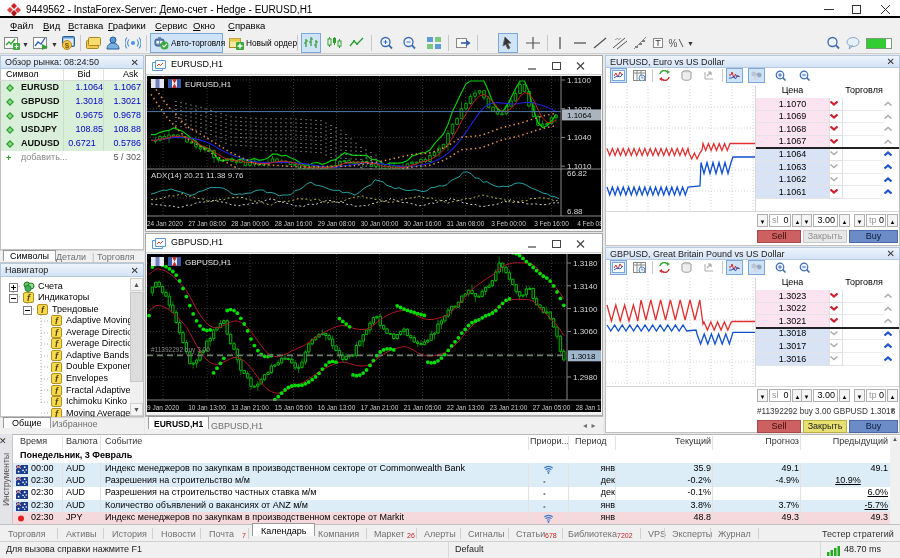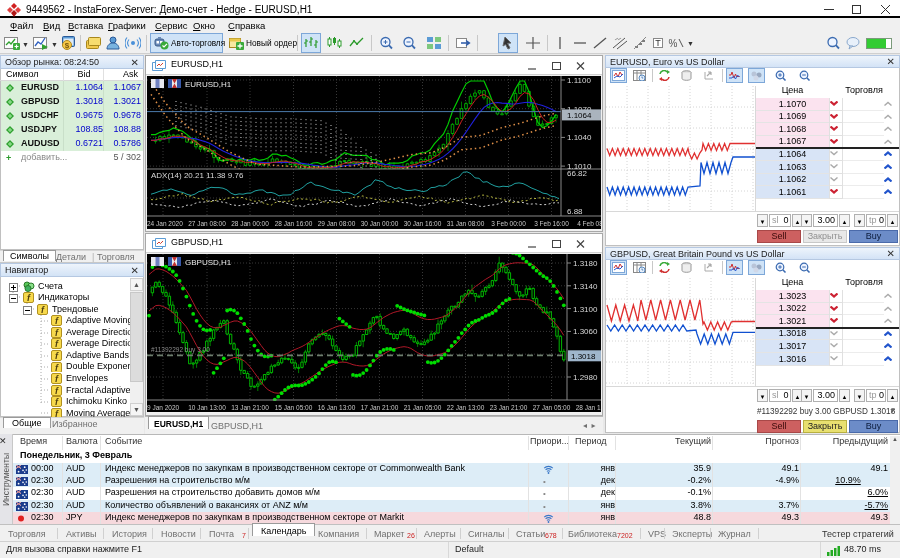--- a/index.html
+++ b/index.html
@@ -276,21 +276,21 @@
       <span class="abs" style="left:20px;top:1px;font-weight:bold;color:#111">USDJPY</span>
       <span class="abs" style="left:60px;top:1px;width:42px;text-align:right;color:#0000cc">108.85</span>
       <span class="abs" style="left:98px;top:1px;width:42px;text-align:right;color:#0000cc">108.88</span>
     </div>
     <div class="abs" style="left:1px;top:137px;width:142px;height:14px;background:#d9efd9">
       <span class="abs" style="left:5px;top:1px"><svg class="icon" width="8" height="8">
           <path d="M4 0L8 4L4 8L0 4Z" fill="#2f9f2f"></path>
           <path d="M4 1.8L6.2 4L4 6.2L1.8 4Z" fill="#86da86"></path>
         </svg></span>
       <span class="abs" style="left:20px;top:1px;font-weight:bold;color:#111">AUDUSD</span>
-      <span class="abs" style="left:60px;top:1px;width:42px;text-align:right;color:#0000cc">0.6721</span>
+      <span class="abs" style="left:60px;top:1px;width:42px;text-align:center;color:#0000cc">0.6721</span>
       <span class="abs" style="left:98px;top:1px;width:42px;text-align:right;color:#0000cc">0.5786</span>
     </div>
     <div class="abs" style="left:63px;top:81px;width:1px;height:70px;background:#c9dfc9"></div>
     <div class="abs" style="left:103px;top:81px;width:1px;height:70px;background:#c9dfc9"></div>
     <div class="abs" style="left:1px;top:151px;width:142px;height:14px">
       <span class="abs" style="left:5px;top:2px;color:#2a9a2a;font-weight:bold">+</span>
       <span class="abs" style="left:20px;top:1px;color:#888">добавить...</span>
       <span class="abs" style="left:88px;top:1px;width:52px;text-align:right;color:#555">5 / 302</span>
     </div>
     <div class="abs tabstrip" style="left:0;top:250px;width:144px;height:13px;border-bottom:1px solid #c8c8c8"><span class="abs tab-act" style="left:3px;top:0;height:13px;padding:0 6px">Символы</span><span class="abs gray" style="left:56px;top:1px">Детали</span><span class="abs sep" style="left:92px;top:1px">|</span><span class="abs gray" style="left:97px;top:1px">Торговля</span></div>
@@ -1097,21 +1097,21 @@
           <path d="M0 0L5 3.5M5 0L0 3.5" stroke="#fff" stroke-width="1"></path>
           <path d="M0 0L5 3.5M5 0L0 3.5" stroke="#d03030" stroke-width="0.5"></path>
           <circle cx="8.7" cy="2.2" r="0.9" fill="#fff"></circle>
           <circle cx="7" cy="5.4" r="0.8" fill="#fff"></circle>
           <circle cx="10.3" cy="5" r="0.8" fill="#fff"></circle>
           <circle cx="8.7" cy="7.3" r="0.7" fill="#fff"></circle>
           <circle cx="2.6" cy="6.7" r="0.9" fill="#fff"></circle>
         </svg></span>
       <span class="abs" style="left:18px;top:0">02:30</span>
       <span class="abs" style="left:53px;top:0">AUD</span>
-      <span class="abs" style="left:92px;top:0;width:432px;overflow:hidden;white-space:nowrap">Разрешения на строительство добавить домов м/м</span>
+      <span class="abs" style="left:92px;top:0;width:432px;overflow:hidden;white-space:nowrap">Разрешения на строительство частных ставка м/м</span>
       <span class="abs" style="left:530px;top:1px"><span style="color:#888;font-size:8px">•</span></span>
       <span class="abs" style="left:562px;top:0;width:40px;text-align:right">дек</span>
       <span class="abs" style="left:630px;top:0;width:68px;text-align:right">-0.1%</span>
       <span class="abs" style="left:718px;top:0;width:68px;text-align:right"></span>
       <span class="abs" style="left:795px;top:0;width:80px;text-align:right;text-decoration:underline;">6.0%</span>
     </div>
     <div class="abs" style="left:13px;top:499.6px;width:877px;height:12.2px;background:#ddedf7">
       <span class="abs" style="left:3px;top:1px"><svg class="icon" width="12" height="9">
           <rect width="12" height="9" fill="#1a3c8c"></rect>
           <path d="M0 0L5 3.5M5 0L0 3.5" stroke="#fff" stroke-width="1"></path>

